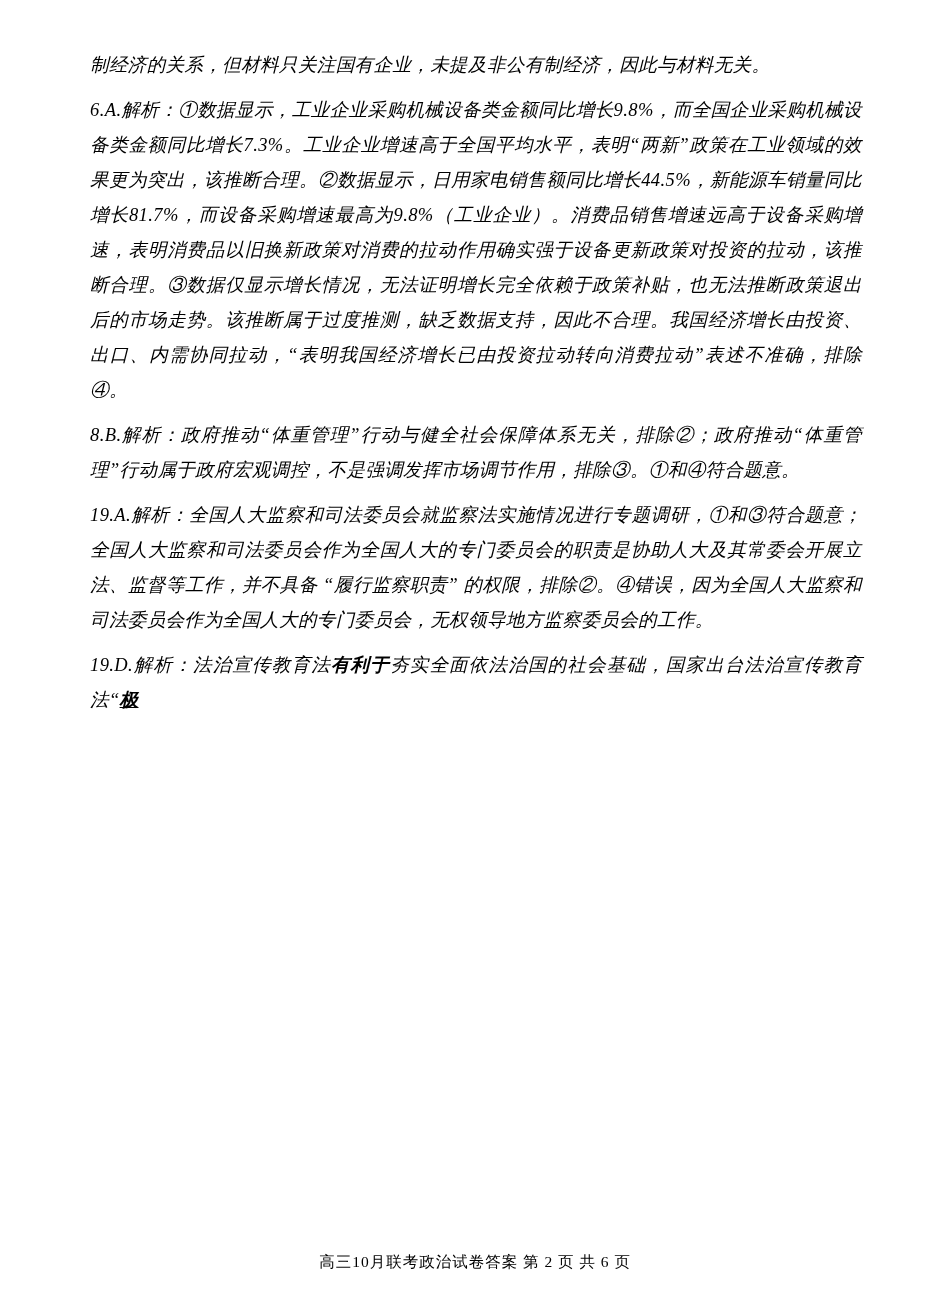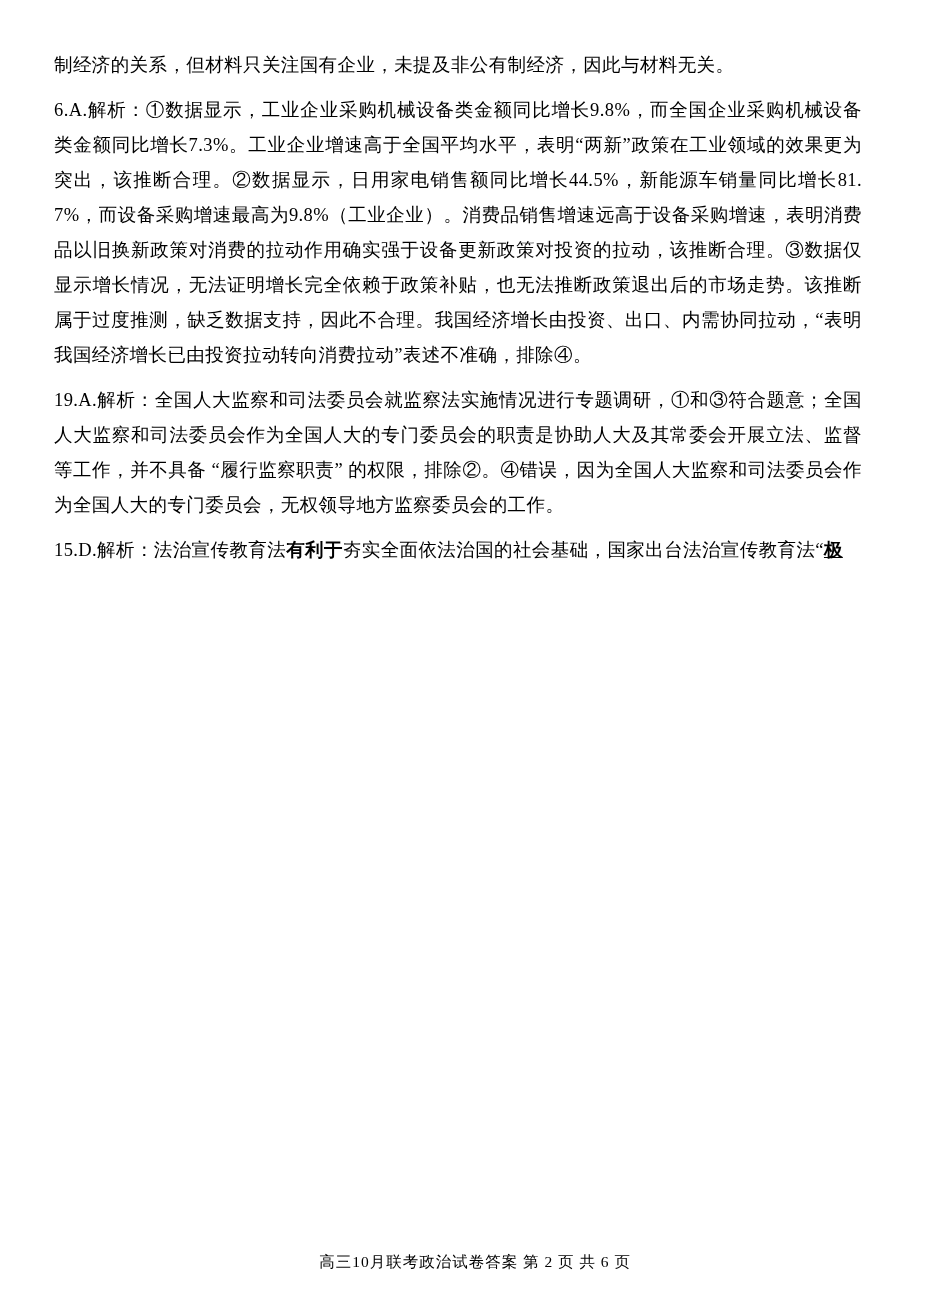--- a/index.html
+++ b/index.html
@@ -9,21 +9,22 @@
   body {
     width: 950px;
     height: 1300px;
     background: #ffffff;
     position: relative;
     overflow: hidden;
     font-family: "Liberation Serif", "DejaVu Serif", serif;
     color: #000000;
   }
   .content {
-    padding: 48px 88px 0 54px;
+    padding: 48px 88px 0 90px;
+    font-style: italic;
   }
   .para {
     font-size: 18.5px;
     line-height: 35px;
     text-align: justify;
     text-justify: inter-ideograph;
     margin: 0 0 10px 0;
     letter-spacing: 0.4px;
     word-break: break-all;
   }
@@ -43,18 +44,19 @@
     letter-spacing: 1px;
   }
 </style>
 </head>
 <body>
 
 <div class="content">
   <div>
       <p class="para"><span>制经济的关系，但材料只关注国有企业，未提及非公有制经济，因此与材料无关。</span></p>
       <p class="para"><span>6.A.解析：①数据显示，工业企业采购机械设备类金额同比增长9.8%，而全国企业采购机械设备类金额同比增长7.3%。工业企业增速高于全国平均水平，表明“两新”政策在工业领域的效果更为突出，该推断合理。②数据显示，日用家电销售额同比增长44.5%，新能源车销量同比增长81.7%，而设备采购增速最高为9.8%（工业企业）。消费品销售增速远高于设备采购增速，表明消费品以旧换新政策对消费的拉动作用确实强于设备更新政策对投资的拉动，该推断合理。③数据仅显示增长情况，无法证明增长完全依赖于政策补贴，也无法推断政策退出后的市场走势。该推断属于过度推测，缺乏数据支持，因此不合理。我国经济增长由投资、出口、内需协同拉动，“表明我国经济增长已由投资拉动转向消费拉动”表述不准确，排除④。</span></p>
+      <p class="para"><span>8.B.解析：政府推动“体重管理”行动与健全社会保障体系无关，排除②；政府推动“体重管理”行动属于政府宏观调控，不是强调发挥市场调节作用，排除③。①和④符合题意。</span></p>
       <p class="para"><span>19.A.解析：全国人大监察和司法委员会就监察法实施情况进行专题调研，①和③符合题意；全国人大监察和司法委员会作为全国人大的专门委员会的职责是协助人大及其常委会开展立法、监督等工作，并不具备 “履行监察职责” 的权限，排除②。④错误，因为全国人大监察和司法委员会作为全国人大的专门委员会，无权领导地方监察委员会的工作。</span></p>
-      <p class="para"><span>15.D.解析：法治宣传教育法</span><span class="seg-bold">有利于</span><span>夯实全面依法治国的社会基础，国家出台法治宣传教育法“</span><span class="seg-bold seg-underline">极</span></p>
+      <p class="para"><span>19.D.解析：法治宣传教育法</span><span class="seg-bold">有利于</span><span>夯实全面依法治国的社会基础，国家出台法治宣传教育法“</span><span class="seg-bold seg-underline">极</span></p>
     </div>
 </div>
 
 <div class="footer">高三10月联考政治试卷答案 第 2 页 共 6 页</div>
 
 </body></html>

